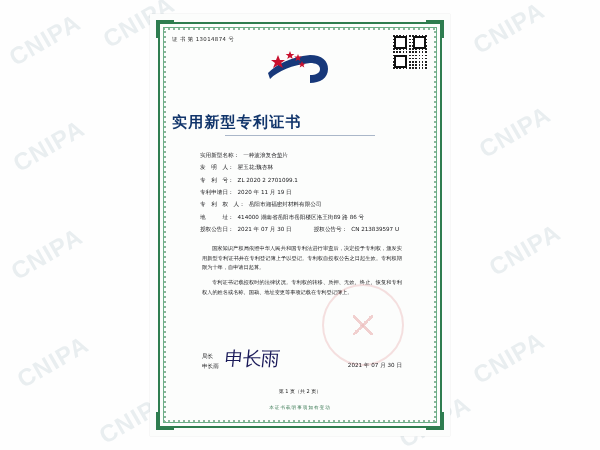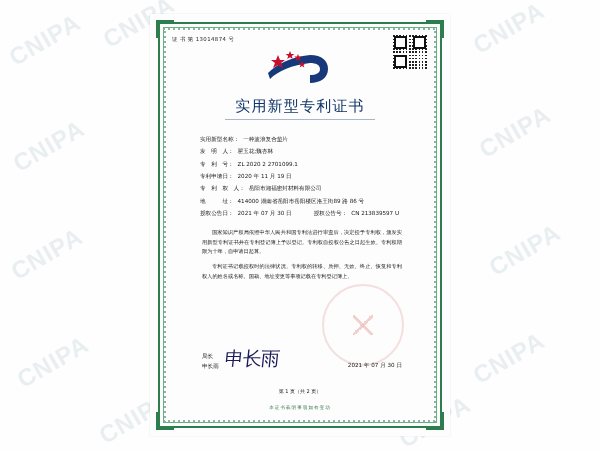--- a/index.html
+++ b/index.html
@@ -92,27 +92,27 @@
   }
 
   
   #emblem {
     margin:4px auto 0; width:96px; height:48px; position:relative;
   }
   #emblem .flag {
     position:absolute; left:14px; top:2px; width:66px; height:40px;
   }
   #title {
-    text-align:center;
+    text-align:left;
     font-family:"DejaVu Sans", sans-serif;
-    font-weight:normal;
+    font-weight:bold;
     font-size:15px;
     color:#11356b;
     letter-spacing:1.2px;
-    margin-top:2px;
+    margin-top:18px;
   }
   #title-rule {
     width:150px; height:1px; background:#11356b;
     margin:3px auto 0; opacity:.35;
   }
 
   
   #fields { margin-top:16px; padding-left:28px; padding-right:10px; }
   .frow { display:flex; font-size:5.6px; color:#17171a; margin-bottom:6.2px; line-height:1.1; }
   .flabel { white-space:nowrap; }

